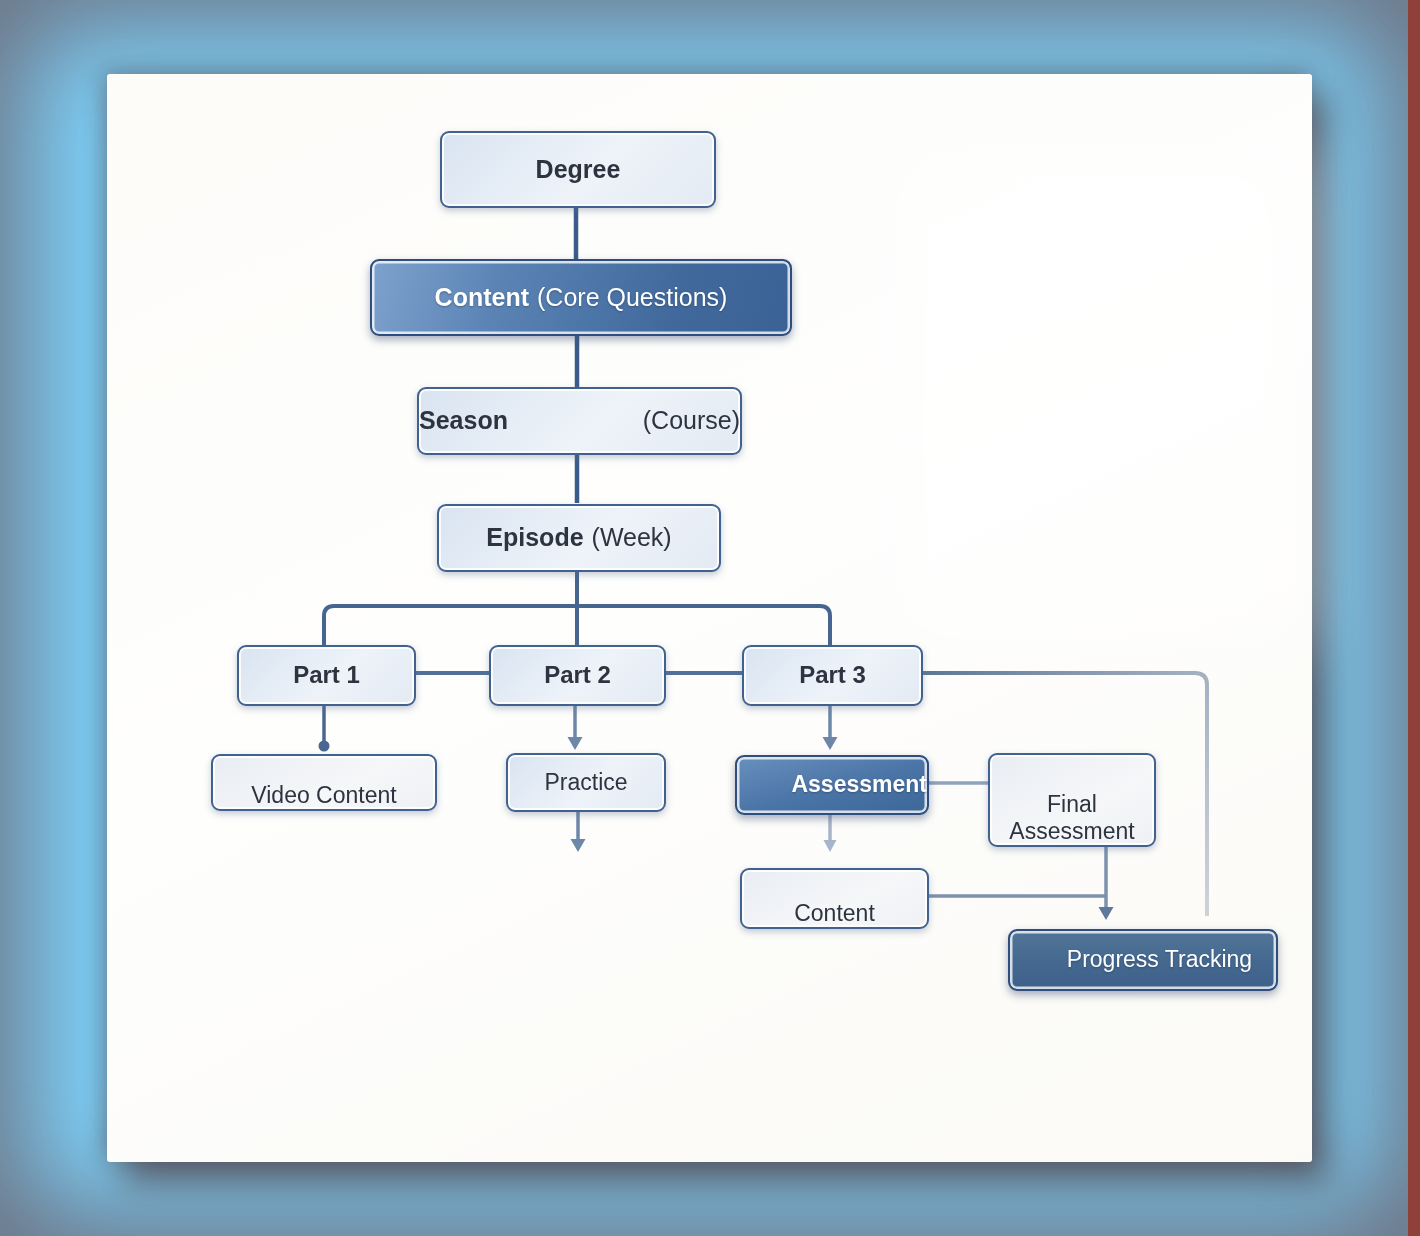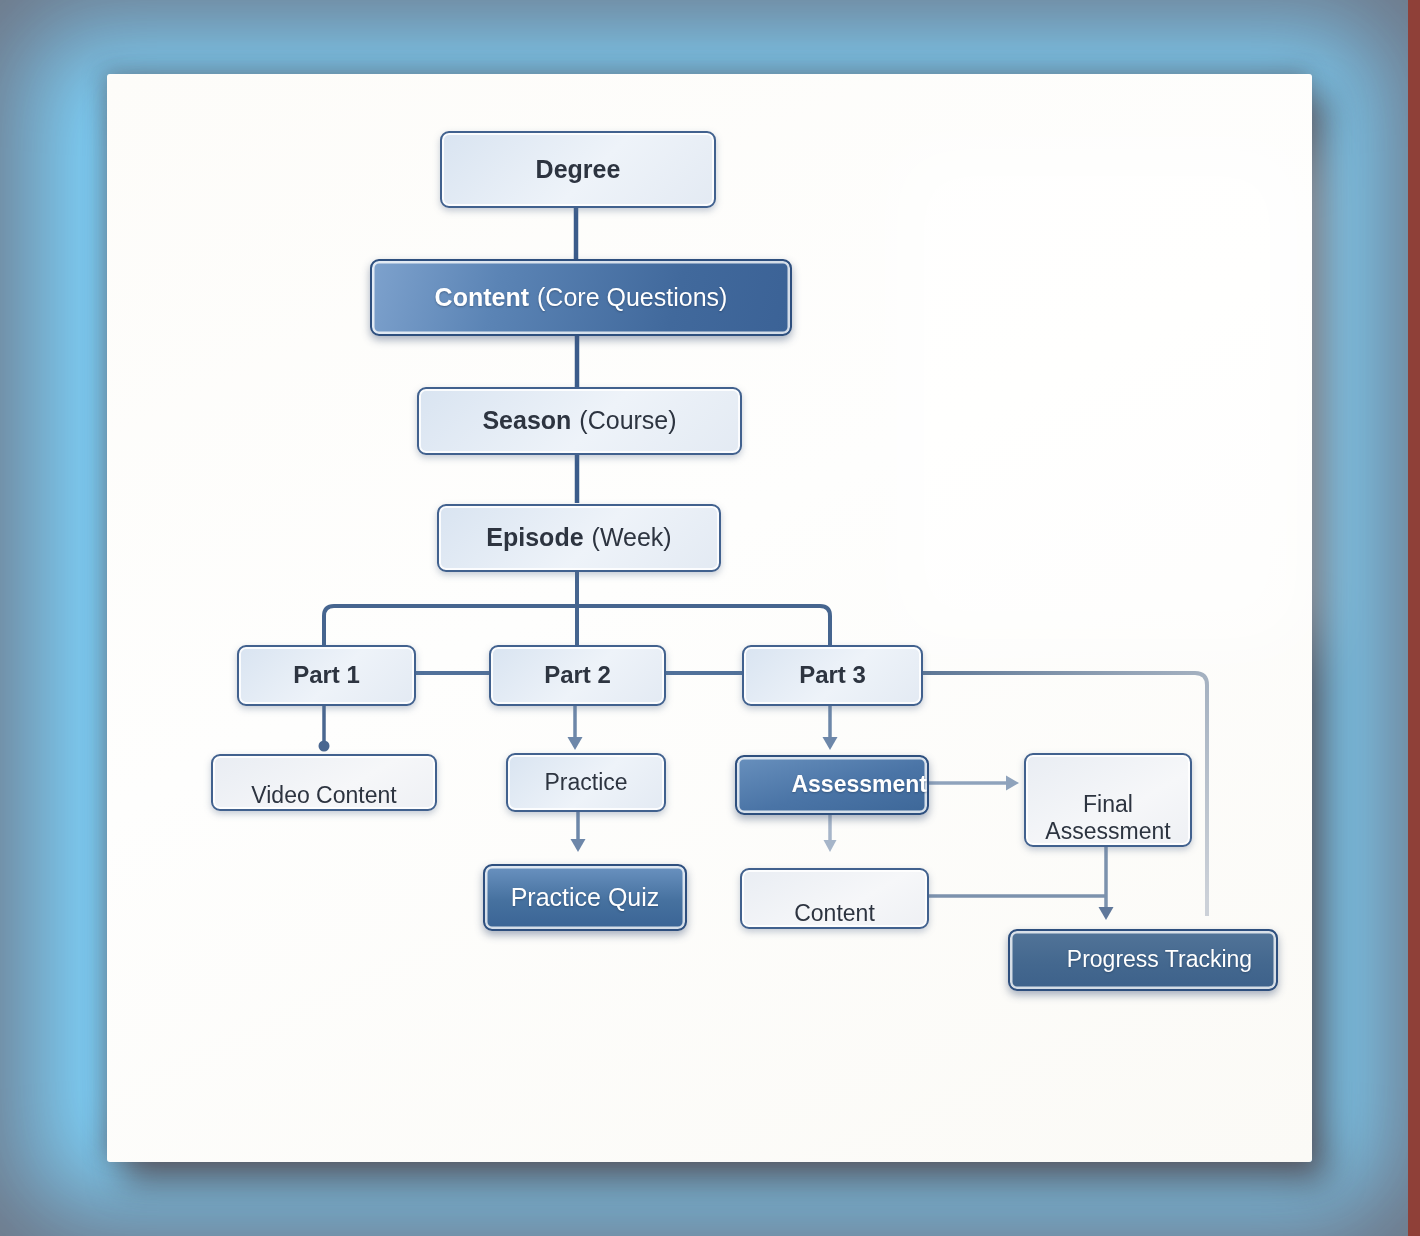--- a/index.html
+++ b/index.html
@@ -108,21 +108,21 @@
 
   <div class="node light fs-lg" style="left:440px;top:131px;width:272px;height:73px;">
     <span class="bold">Degree</span>
   </div>
 
   <div class="node dark dark-series fs-lg" style="left:370px;top:259px;width:418px;height:73px;">
     <span class="bold">Content</span>
     <span class="sub">(Core Questions)</span>
   </div>
 
-  <div class="node light fs-lg" style="left:417px;top:387px;width:321px;height:64px;">
+  <div class="node light fs-lg" style="left:417px;top:387px;width:321px;height:64px;justify-content:space-between;">
     <span class="bold">Season</span>
     <span class="sub">(Course)</span>
   </div>
 
   <div class="node light fs-lg" style="left:437px;top:504px;width:280px;height:64px;">
     <span class="bold">Episode</span>
     <span class="sub">(Week)</span>
   </div>
 
   <div class="node light fs-md" style="left:237px;top:645px;width:175px;height:57px;">
@@ -138,29 +138,26 @@
   </div>
 
   <div class="node light light-gray fs-sm" style="left:211px;top:754px;width:222px;height:53px;">
     <span>Video Content</span>
   </div>
 
   <div class="node light fs-sm" style="left:497px;top:753px;width:156px;height:55px;margin-left:9px;">
     <span>Practice</span>
   </div>
 
-  <div class="node dark dark-quiz fs-lg" style="left:483px;top:864px;width:200px;height:63px;">
-    <span>Practice Quiz</span>
-  </div>
 
   <div class="node dark dark-assess fs-sm" style="left:735px;top:755px;width:190px;height:56px;">
     <span class="bold">Assessment</span>
   </div>
 
-  <div class="node light light-gray fs-sm" style="left:1024px;top:753px;width:168px;height:94px;padding:0 14px;box-sizing:border-box;">
+  <div class="node light light-gray fs-sm" style="left:988px;top:753px;width:168px;height:94px;padding:0 14px;box-sizing:border-box;">
     <span>Final Assessment</span>
   </div>
 
   <div class="node light light-gray fs-sm" style="left:740px;top:868px;width:185px;height:57px;">
     <span>Content</span>
   </div>
 
   <div class="node dark dark-progress fs-sm" style="left:1008px;top:929px;width:233px;height:58px;padding-left:33px;">
     <span>Progress Tracking</span>
   </div>

